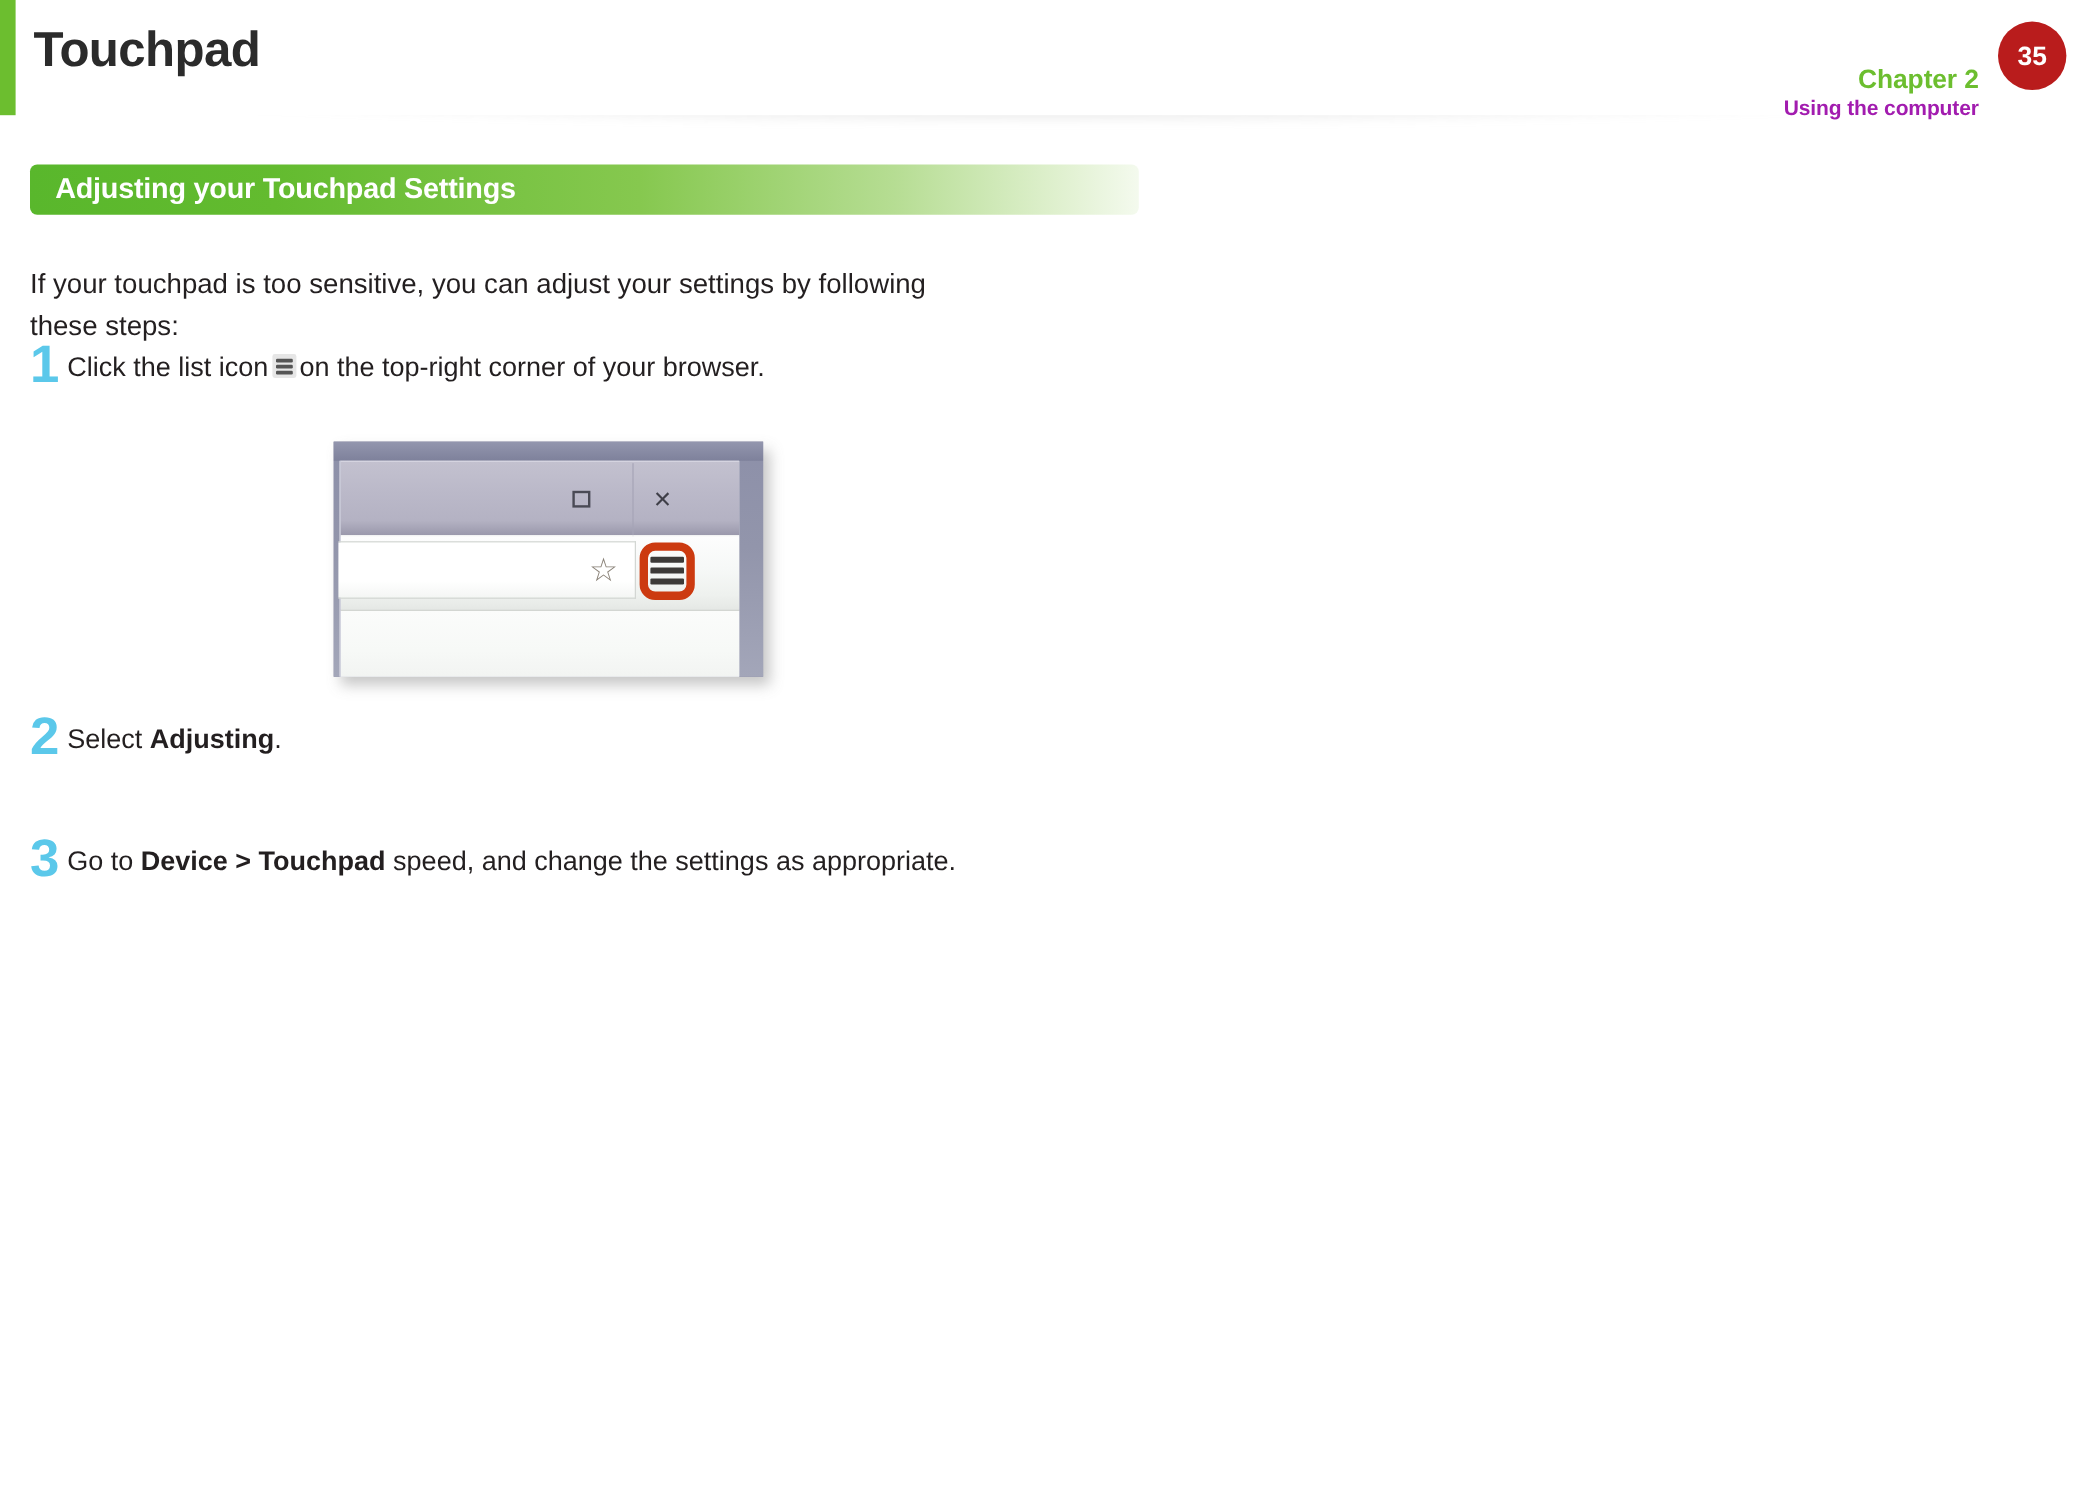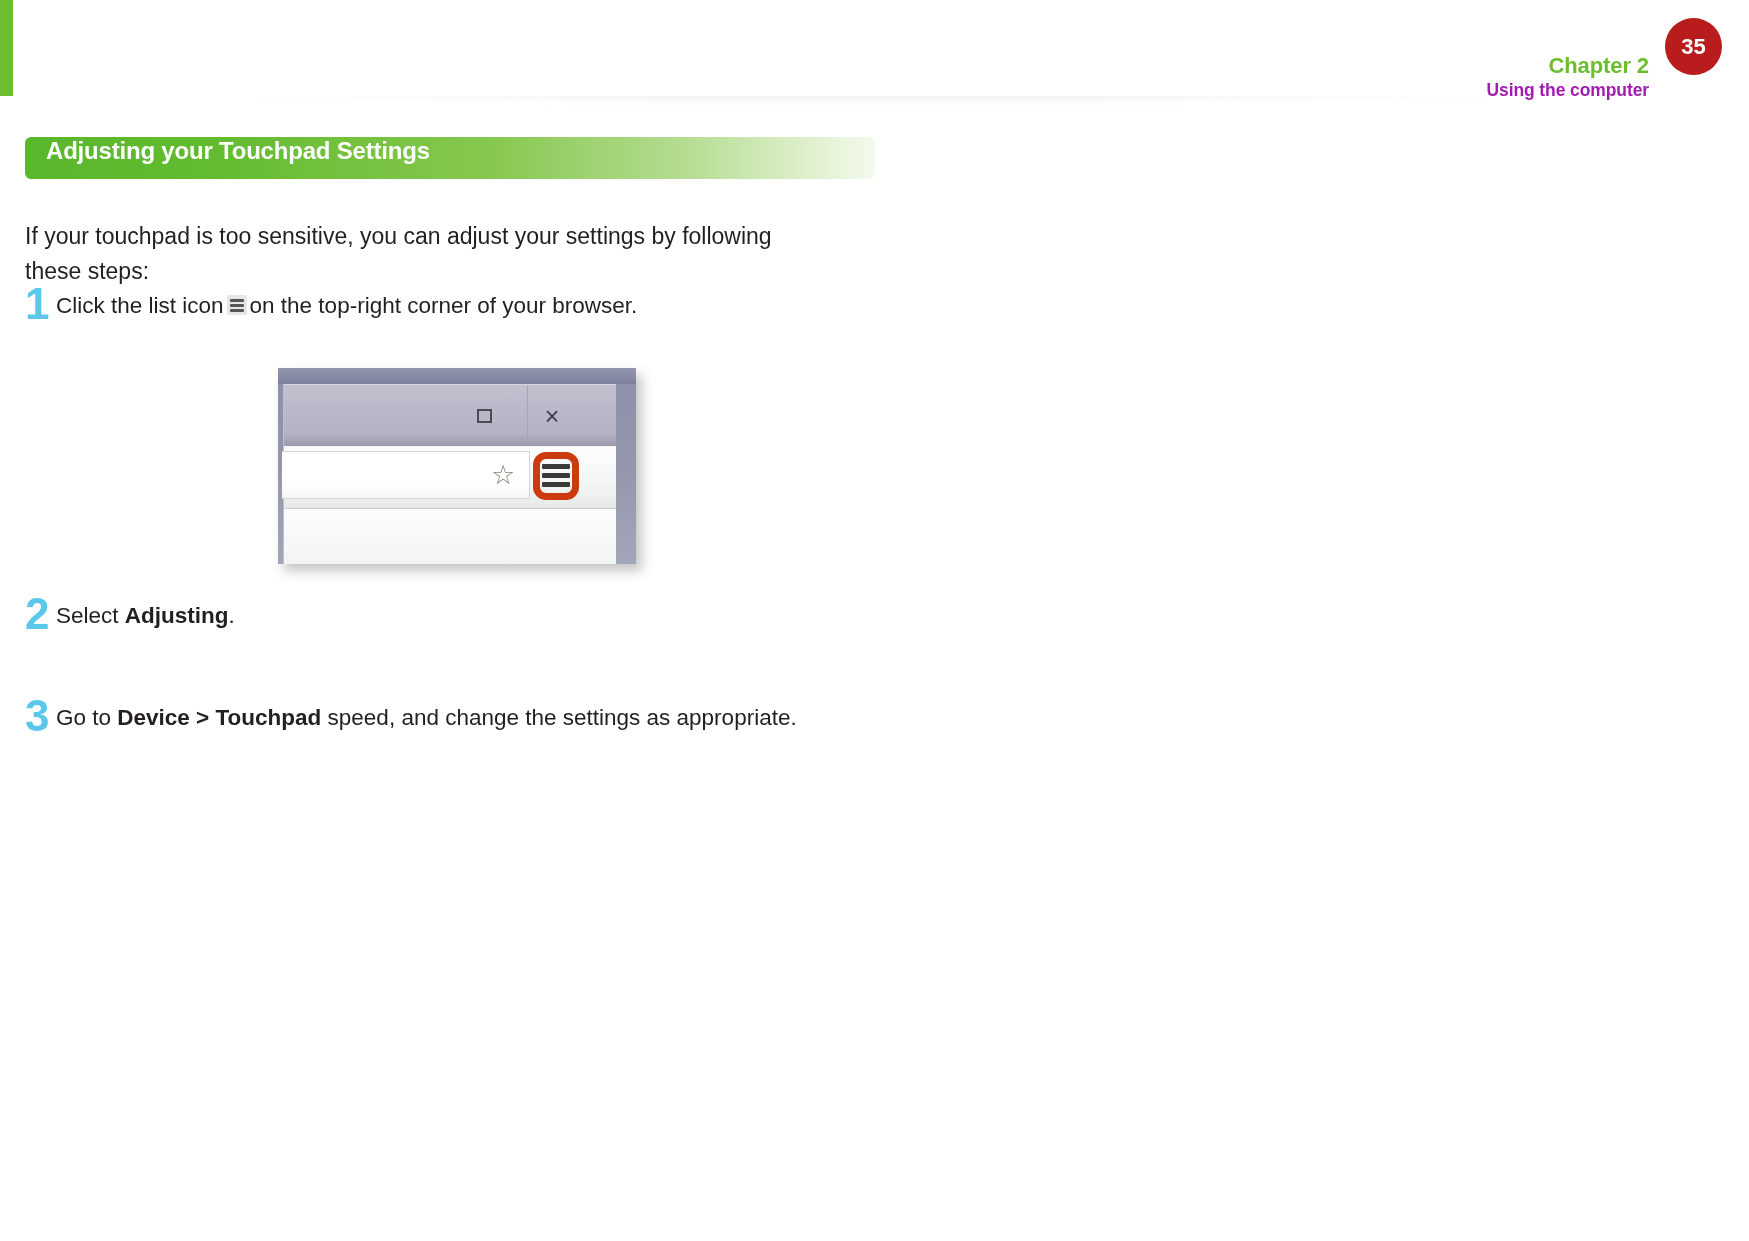--- a/index.html
+++ b/index.html
@@ -95,25 +95,26 @@
     position: absolute;
     left: 0;
     top: 96px;
     width: 1749px;
   }
 
   #section-banner {
     position: absolute;
     left: 25px;
     top: 41px;
-    width: 850px;
+    width: 924px;
     height: 42px;
     border-radius: 6px;
     background: linear-gradient(to right, #59b72c 0%, #63bb2f 22%, #86c84f 55%, #b6dd93 78%, #e3f2d4 94%, #f4faee 100%);
     display: flex;
+    align-items: center;
   }
   #section-banner-title {
     margin-left: 21px;
     font-size: 24px;
     font-weight: bold;
     color: #ffffff;
     letter-spacing: -0.2px;
     white-space: nowrap;
   }
 
@@ -327,20 +328,21 @@
   }
 </style>
 </head>
 <body>
 
 <div id="header-shadow"></div>
 
 <div id="page-header">
   <div id="header-accent-bar"></div>
 
+  <div id="page-title">Touchpad</div>
 
   <div id="header-chapter-block">
     <span id="chapter-label">Chapter 2</span>
     <span id="chapter-subtitle">Using the computer</span>
   </div>
 
   <div id="page-number-badge">35</div>
 </div>
 
 <div id="content">

